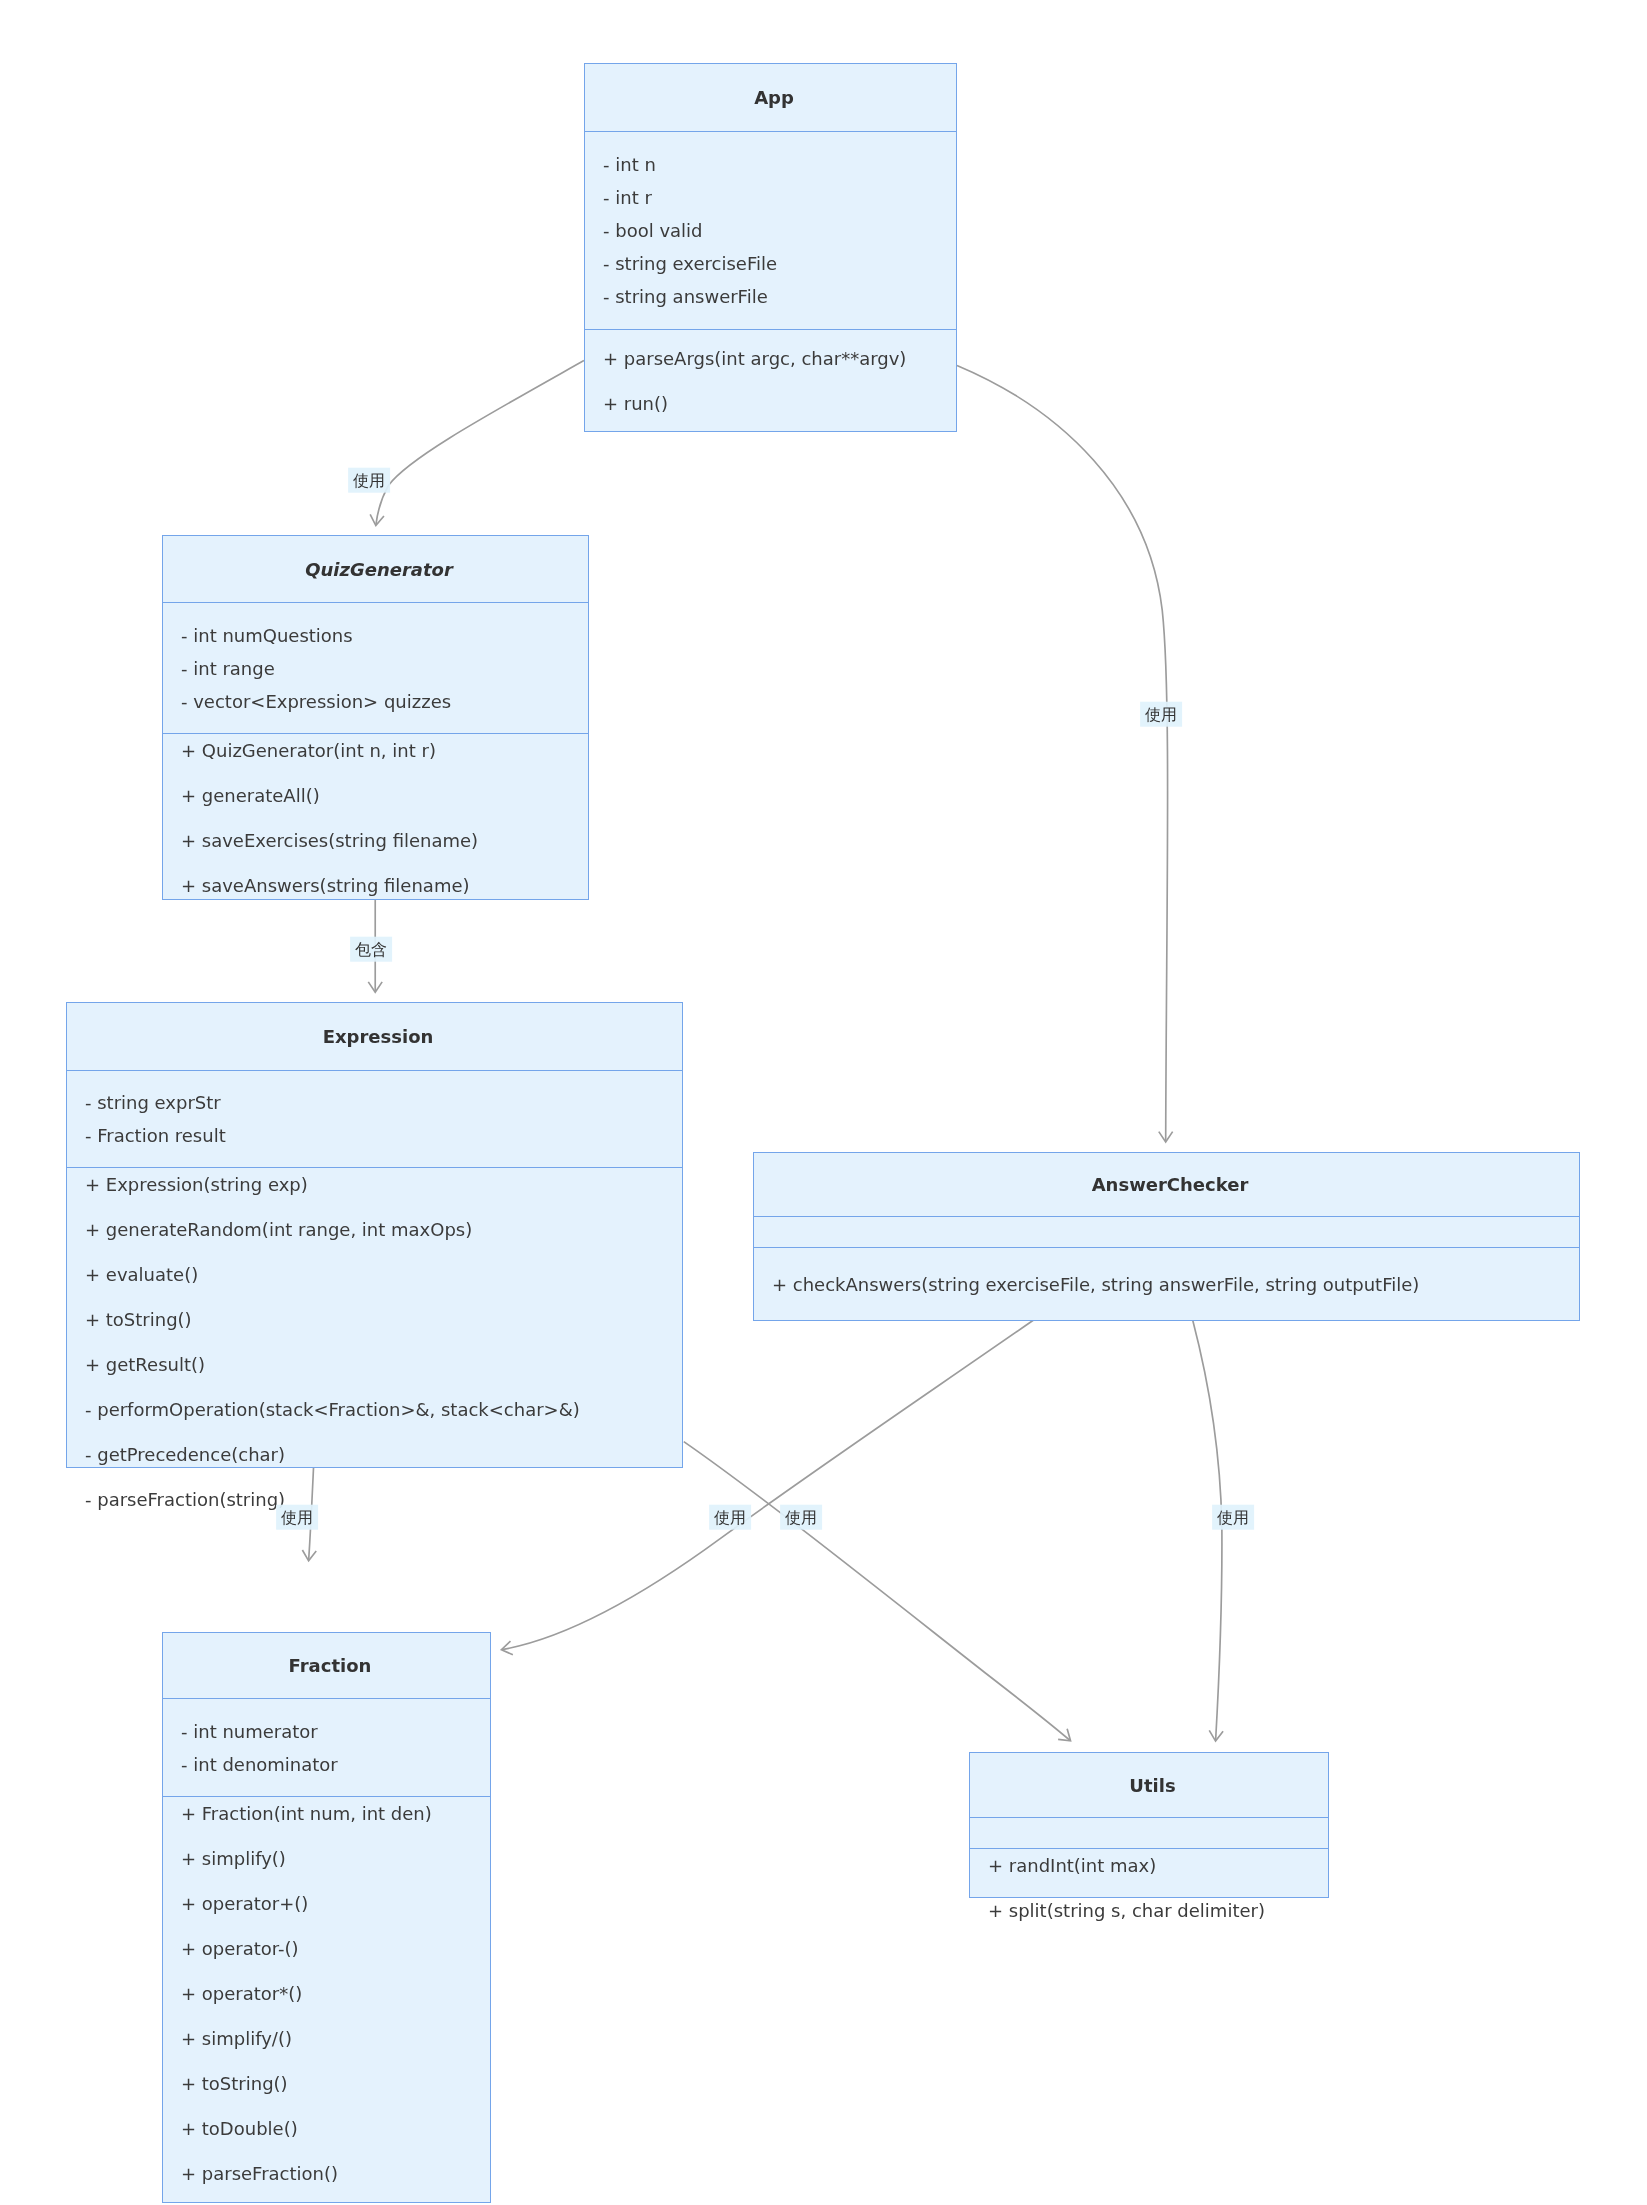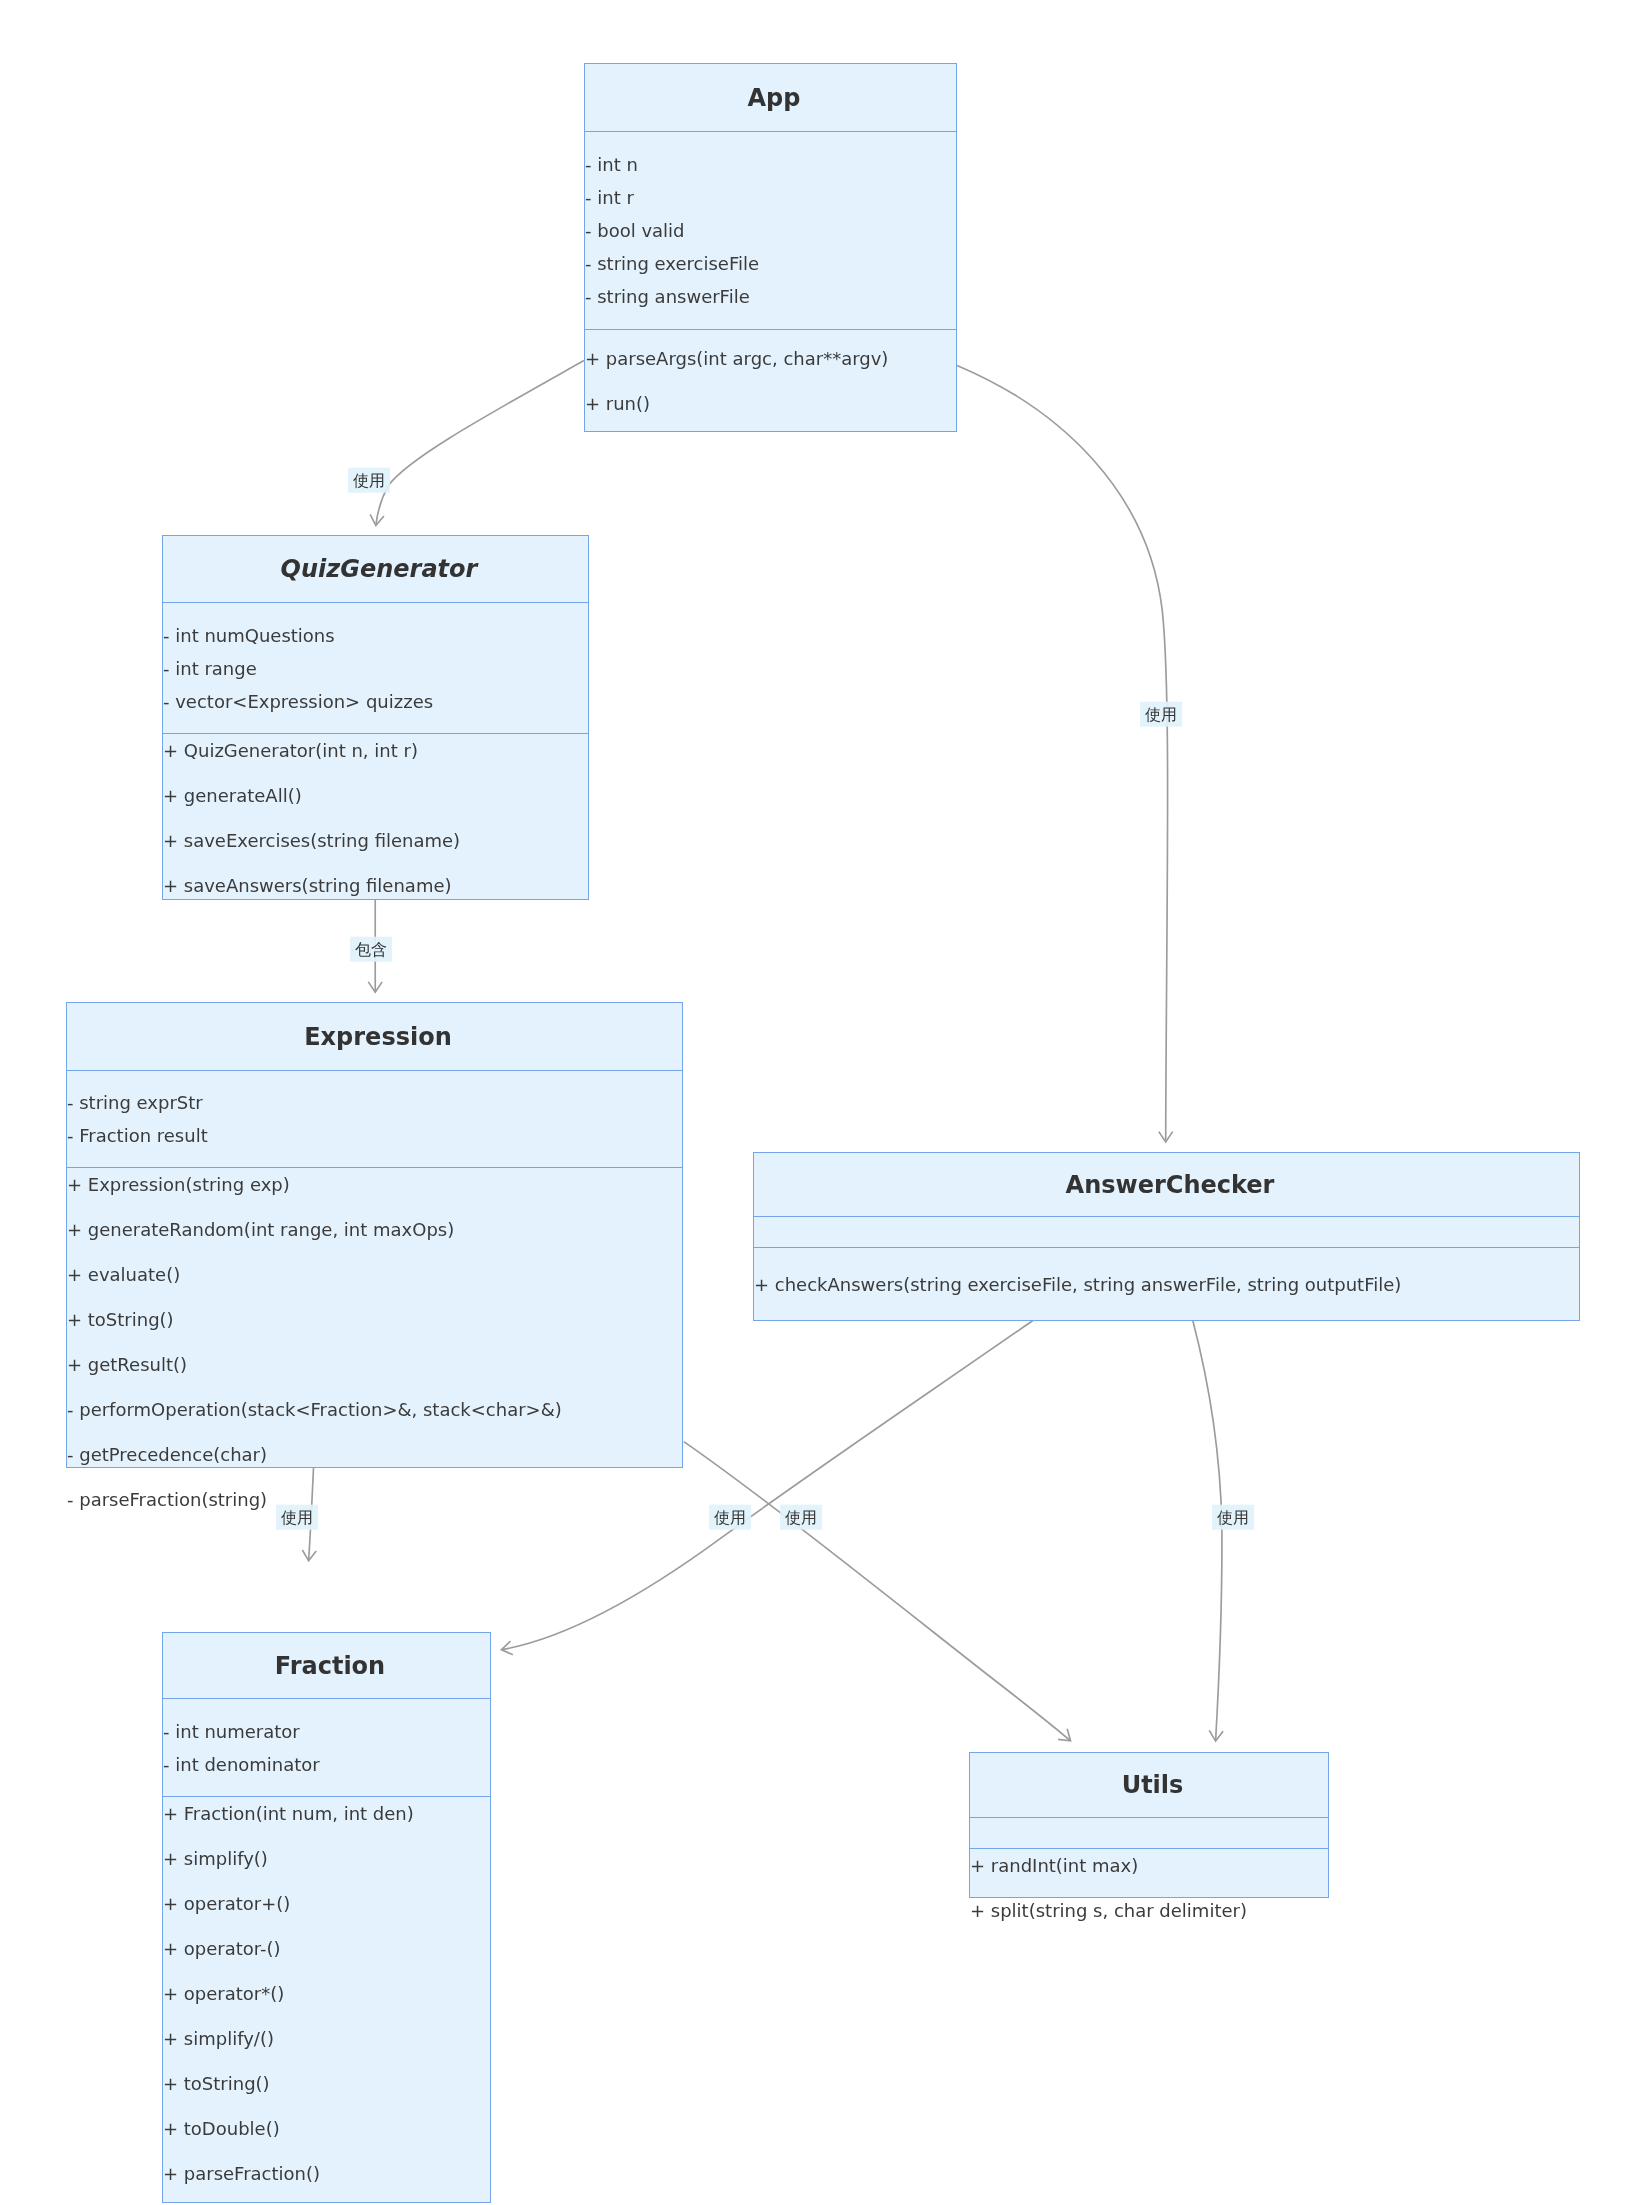--- a/index.html
+++ b/index.html
@@ -18,34 +18,34 @@
   .class-box{
     position:absolute;
     box-sizing:border-box;
     background:#e4f2fd;
     border:1.7px solid #74a5ea;
     display:flex;
     flex-direction:column;
   }
   .class-title{
     display:flex;align-items:center;justify-content:center;
-    font-weight:bold;font-size:24px;color:#333333;
+    font-weight:bold;font-size:18px;color:#333333;
     flex:0 0 auto;
     padding-left:7px;
   }
   .section{
     box-sizing:border-box;
     border-top:1.7px solid #74a5ea;
     display:flex;flex-direction:column;justify-content:center;
     flex:0 0 auto;
   }
   .section.methods{flex:1 1 auto;gap:12px;}
   .member-row{
     line-height:33px;font-size:18px;color:#3b3b3b;
-    white-space:nowrap;
+    padding-left:18px;white-space:nowrap;
   }
 
   
   .box-app{left:584px;top:63px;width:373px;height:369px;}
   .box-app .class-title{height:67px;}
   .box-app .attrs{height:198px;}
 
   .box-quizgenerator{left:162px;top:535px;width:427px;height:365px;}
   .box-quizgenerator .class-title{height:66px;font-style:italic;}
   .box-quizgenerator .attrs{height:131px;}

